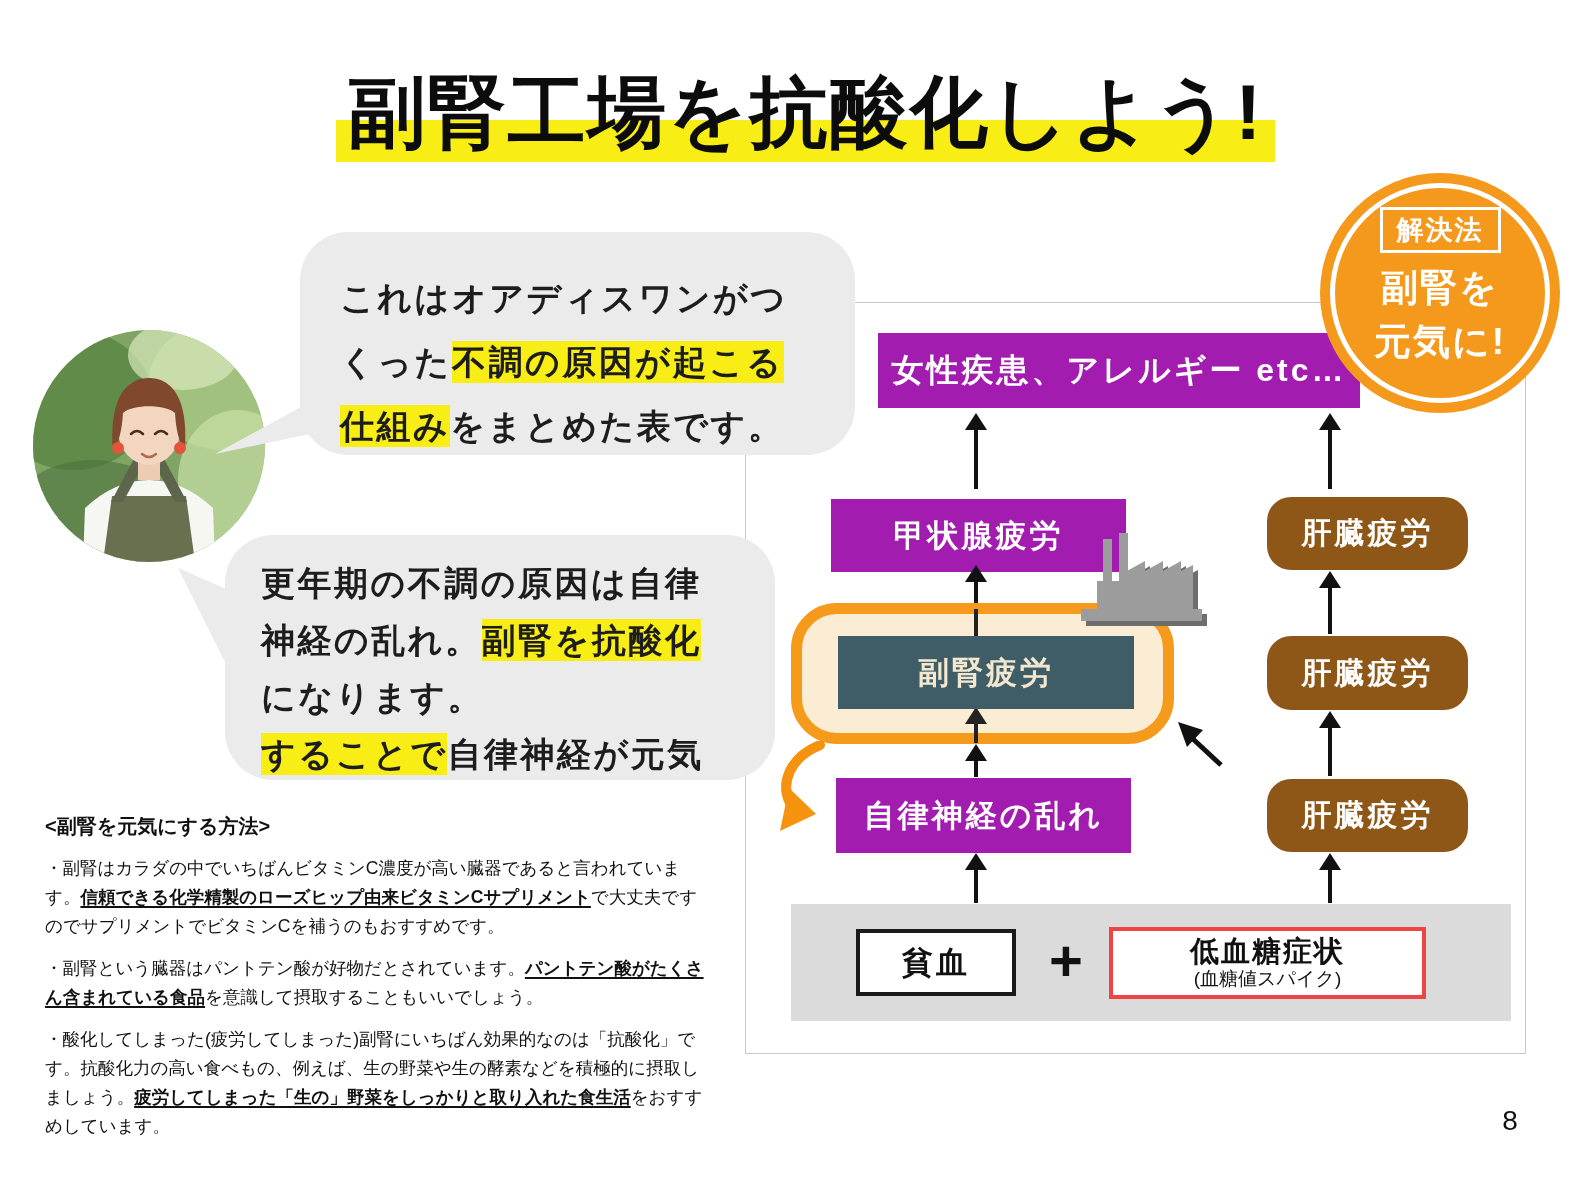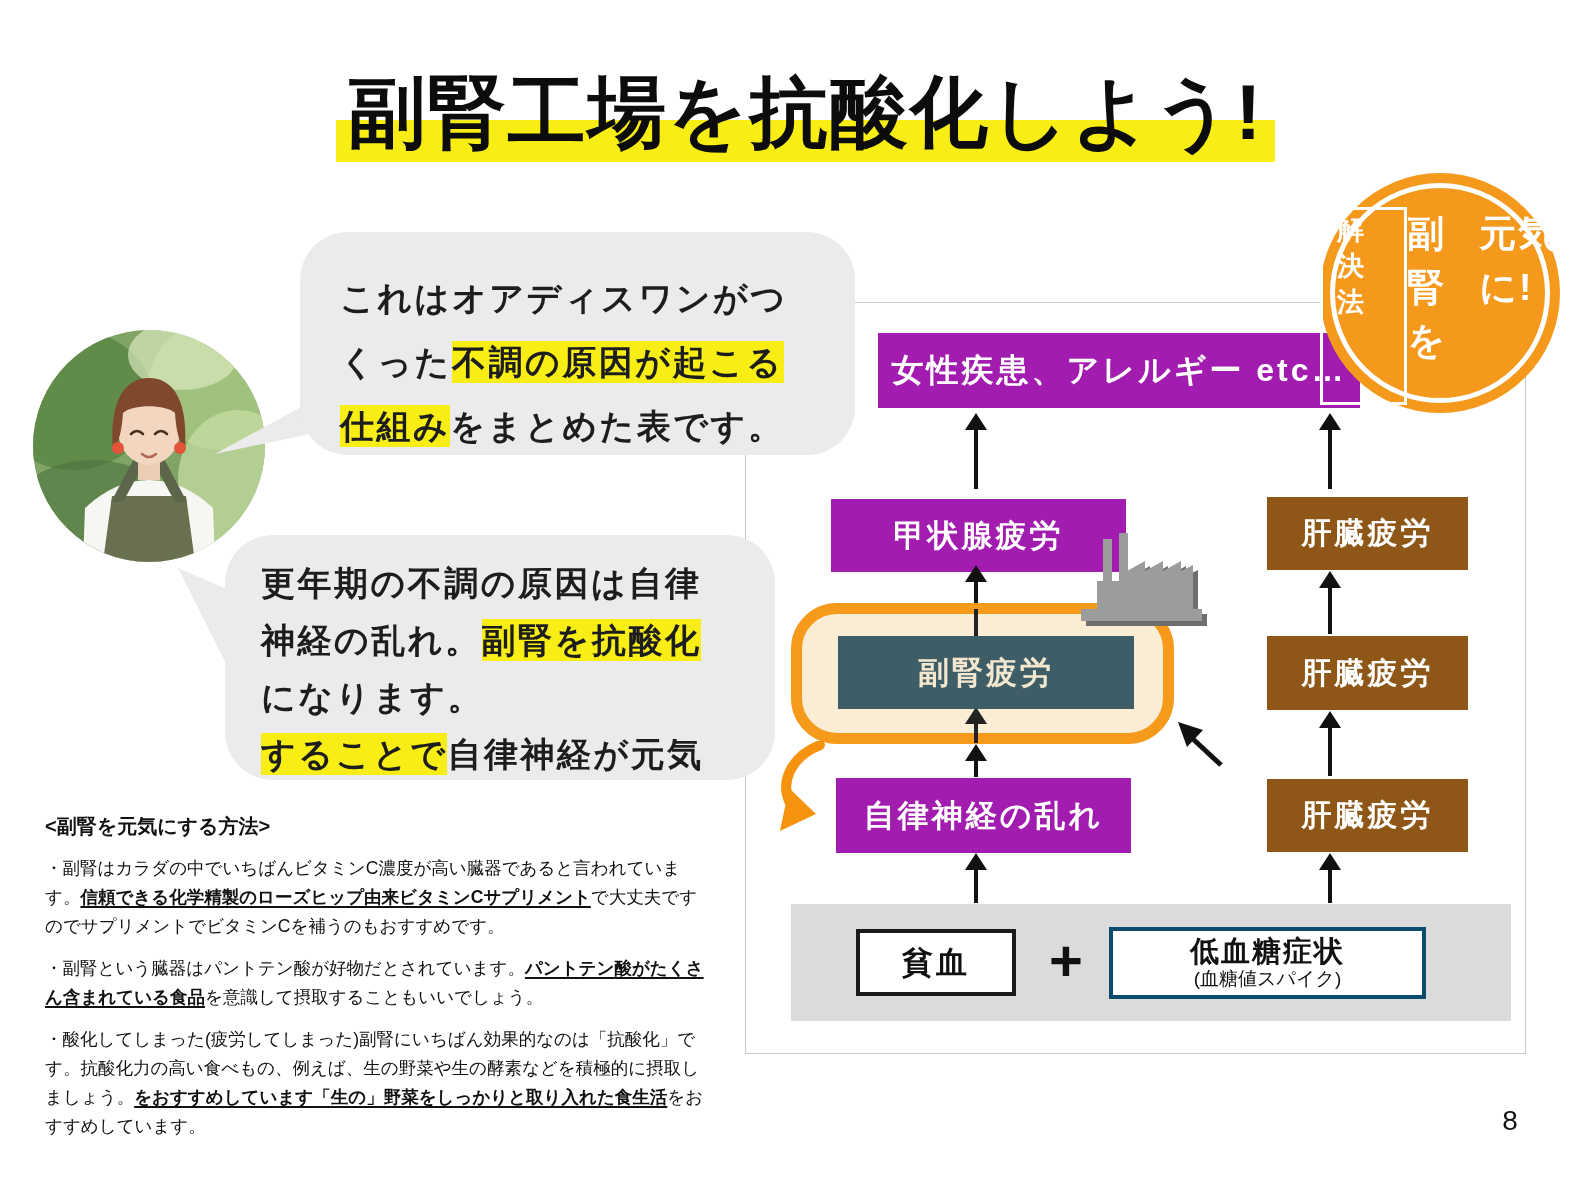--- a/index.html
+++ b/index.html
@@ -26,21 +26,21 @@
   .bubble2 { left:225px; top:535px; width:550px; height:245px; }
   .bubble2 .btxt { padding:20px 0 0 36px; line-height:57px; }
   .tail { position:absolute; z-index:2; }
   .tail1 { left:215px; top:398px; }
   .tail2 { left:170px; top:560px; }
   .hl { background:#F8EE15; padding:2px 0; }
   
   .badge {
     position:absolute; left:1320px; top:173px; width:240px; height:240px;
     background:#F5991D; border-radius:50%; z-index:10;
-    display:flex; flex-direction:row; padding-top:34px;
+    display:flex; flex-direction:column; align-items:center; padding-top:34px;
     box-sizing:border-box;
   }
   .badge::after {
     content:""; position:absolute; inset:10px; border:5px solid #fff; border-radius:50%;
     pointer-events:none;
   }
   .badge-tag {
     color:#fff; font-weight:800; font-size:27px; letter-spacing:2px;
     border:3px solid #fff; padding:2px 14px; margin-bottom:8px;
   }
@@ -48,21 +48,21 @@
   
   .panel {
     position:absolute; left:745px; top:302px; width:779px; height:750px;
     background:#fff; border:1px solid #c8c8c8; box-sizing:content-box;
   }
   .dbox {
     position:absolute; display:flex; align-items:center; justify-content:center;
     color:#fff; font-weight:600; letter-spacing:3px;
   }
   .blue  { background:#a21caf; }
-  .brown { background:#8E5717; }
+  .brown { background:#8E5717;border-radius:24px; }
   .teal  { background:#3F5D66; color:#F3E8CF; }
   .top-box   { left:132px; top:30px;  width:482px; height:75px; font-size:32px; }
   .thyroid   { left:85px;  top:196px; width:295px; height:73px; font-size:31px; }
   .liver1    { left:521px; top:194px; width:201px; height:73px; font-size:30px; }
   .ring {
     position:absolute; left:45px; top:300px; width:383px; height:141px;
     background:#FBECD4; border:11px solid #F59A1B; border-radius:46px;
     box-sizing:border-box; z-index:2;
   }
   .adrenal   { left:92px;  top:333px; width:296px; height:73px; font-size:31px; z-index:3; }
@@ -76,21 +76,21 @@
     display:flex; align-items:center; justify-content:center;
     font-size:31px; font-weight:600; color:#111; letter-spacing:3px;
   }
   .plus {
     position:absolute; left:285px; top:622px; width:70px; height:70px;
     display:flex; align-items:center; justify-content:center;
     font-size:58px; font-weight:900; color:#111;
   }
   .hypo {
     position:absolute; left:363px; top:624px; width:317px; height:72px;
-    background:#fff; border:4px solid #0c4a6e; box-sizing:border-box;
+    background:#fff; border:4px solid #ef4444; box-sizing:border-box;
     display:flex; flex-direction:column; align-items:center; justify-content:center;
     color:#111;
   }
   .hypo-main { font-size:29px; font-weight:600; letter-spacing:2px; line-height:1.1; }
   .hypo-note { font-size:19px; line-height:1.2; }
   
   .uarrow { position:absolute; width:24px; display:flex; flex-direction:column; align-items:center; z-index:1; }
   .uarrow .head { width:0; height:0; border-left:11px solid transparent; border-right:11px solid transparent; border-bottom:17px solid #111; }
   .uarrow .shaft { width:4px; flex:1; background:#111; }
   .a-l1 { left:218px; top:110px; height:76px; }
@@ -284,18 +284,18 @@
   <div class="badge">
     <div class="badge-tag">解決法</div>
     <div class="badge-line">副腎を</div>
     <div class="badge-line">元気に!</div>
   </div>
 
   <div class="methods">
     <p class="m-head">&lt;副腎を元気にする方法&gt;</p>
     <p class="m-p"><span>・副腎はカラダの中でいちばんビタミンC濃度が高い臓器であると言われています。</span><span class="bu">信頼できる化学精製のローズヒップ由来ビタミンCサプリメント</span><span>で大丈夫ですのでサプリメントでビタミンCを補うのもおすすめです。</span></p>
     <p class="m-p"><span>・副腎という臓器はパントテン酸が好物だとされています。</span><span class="bu">パントテン酸がたくさん含まれている食品</span><span>を意識して摂取することもいいでしょう。</span></p>
-    <p class="m-p"><span>・酸化してしまった(疲労してしまった)副腎にいちばん効果的なのは「抗酸化」です。抗酸化力の高い食べもの、例えば、生の野菜や生の酵素などを積極的に摂取しましょう。</span><span class="bu">をおすすめしています「生の」野菜をしっかりと取り入れた食生活</span><span>をおすすめしています。</span></p>
+    <p class="m-p"><span>・酸化してしまった(疲労してしまった)副腎にいちばん効果的なのは「抗酸化」です。抗酸化力の高い食べもの、例えば、生の野菜や生の酵素などを積極的に摂取しましょう。</span><span class="bu">疲労してしまった「生の」野菜をしっかりと取り入れた食生活</span><span>をおすすめしています。</span></p>
   </div>
 
   <div class="page-num">8</div>
 
 </div>
 
 </body></html>

